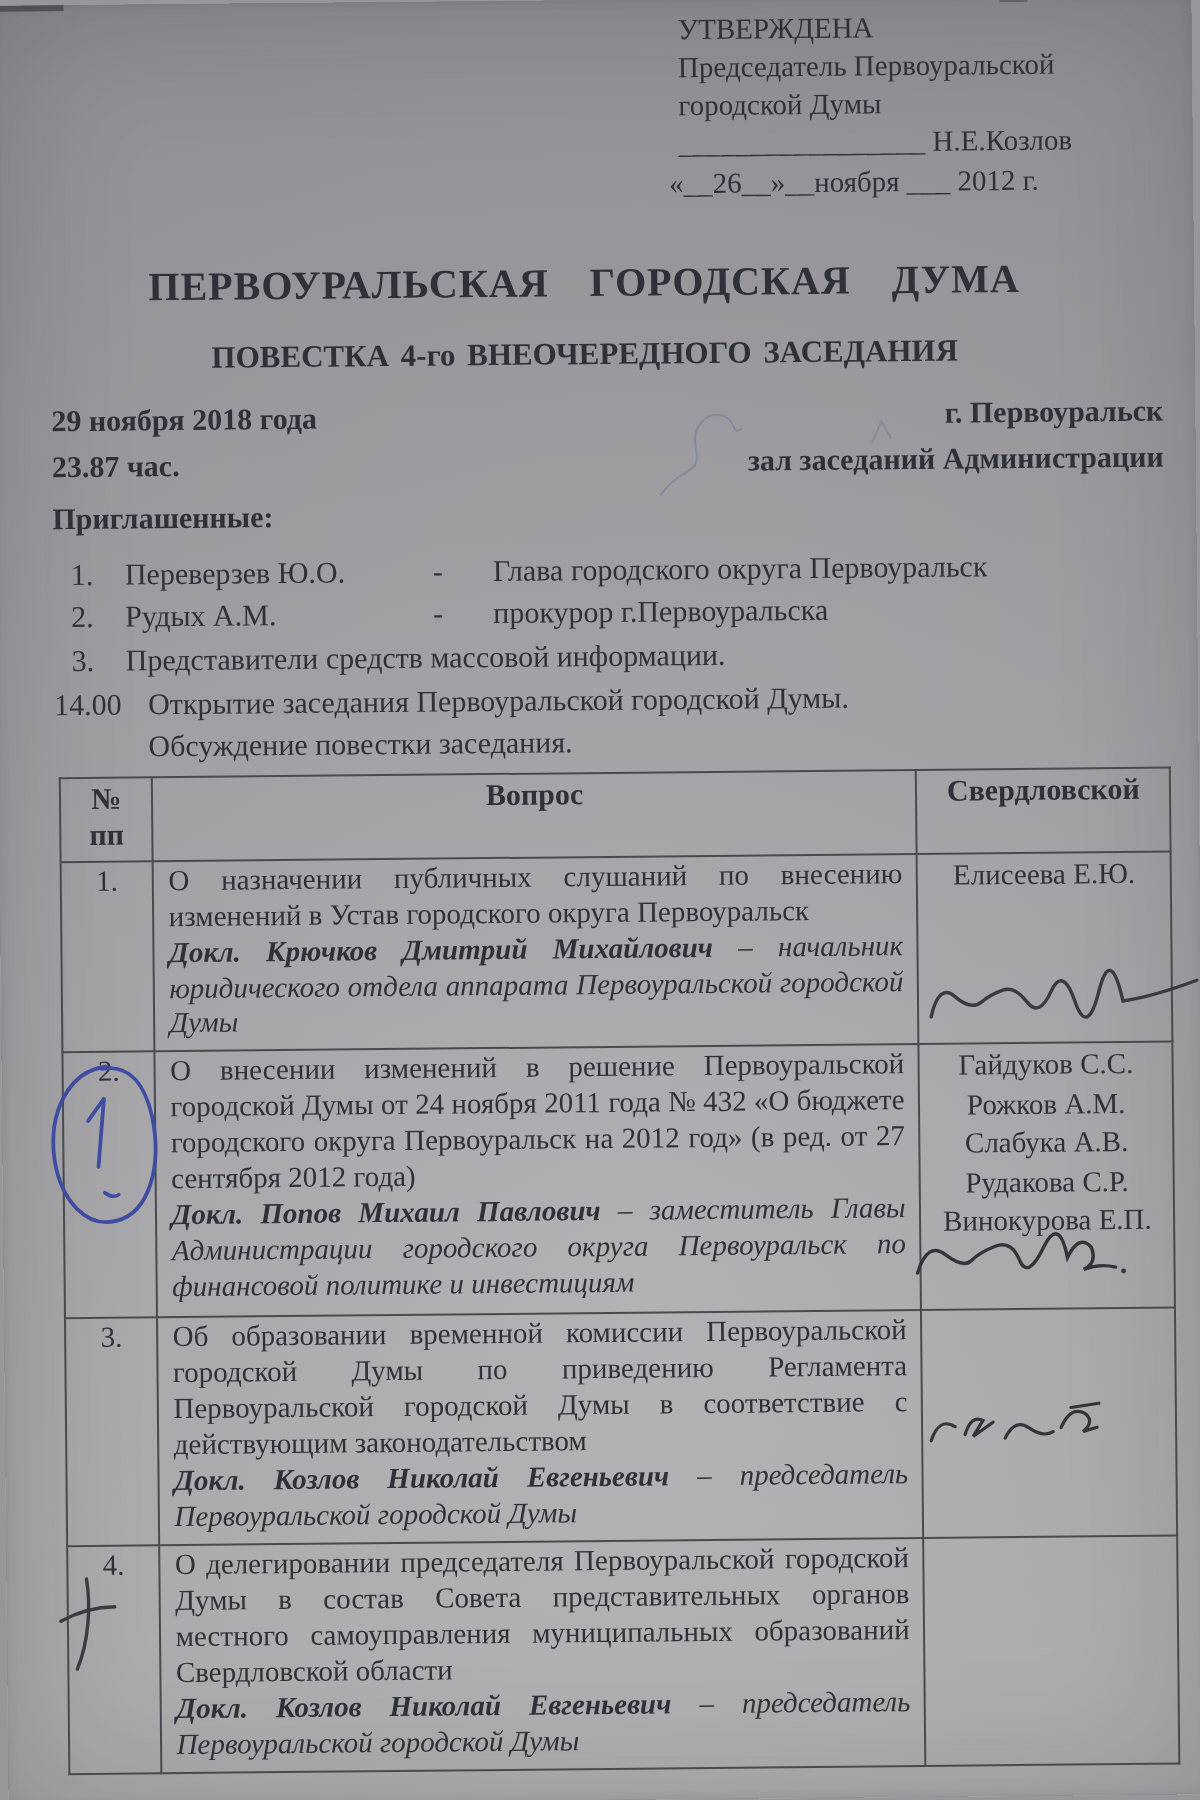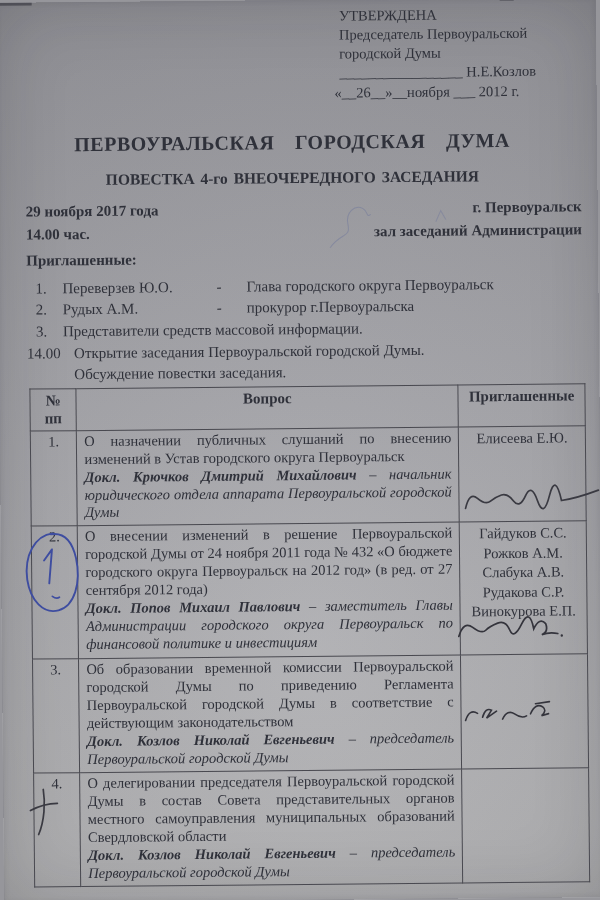--- a/index.html
+++ b/index.html
@@ -78,22 +78,22 @@
     <div>городской Думы</div>
     <div>_________________ Н.Е.Козлов</div>
     <div class="date-line">«__26__»__ноября ___ 2012 г.</div>
   </div>
 
   <div class="doc-title">ПЕРВОУРАЛЬСКАЯ ГОРОДСКАЯ ДУМА</div>
   <div class="doc-subtitle">ПОВЕСТКА 4-го ВНЕОЧЕРЕДНОГО ЗАСЕДАНИЯ</div>
 
   <div class="meta">
     <div class="meta-left">
-      <div>29 ноября 2017 года</div>
-      <div>14.00 час.</div>
+      <div>29 ноября 2018 года</div>
+      <div>23.87 час.</div>
     </div>
     <div class="meta-right">
       <div>г. Первоуральск</div>
       <div>зал заседаний Администрации</div>
     </div>
   </div>
 
   <div class="invited-h">Приглашенные:</div>
 
   <div class="inv-list">
@@ -129,21 +129,21 @@
     <colgroup>
         <col class="col-num">
         <col class="col-q">
         <col class="col-inv">
       </colgroup>
     <tbody>
         <tr style="height:39px;">
       <th class="th-num">№
 пп</th>
       <th>Вопрос</th>
-      <th>Приглашенные</th>
+      <th>Свердловской</th>
     </tr>
     <tr style="height:87px;">
       <td class="cell-num">1.</td>
       <td class="cell-q">
         <span>О назначении публичных слушаний по внесению изменений в Устав городского округа Первоуральск</span>
         <span class="q-speaker"><span class="sp-name">Докл. Крючков Дмитрий Михайлович</span><span> – начальник юридического отдела аппарата Первоуральской городской Думы</span></span>
       </td>
       <td class="cell-inv">Елисеева Е.Ю.</td>
     </tr>
     <tr style="height:133px;">

